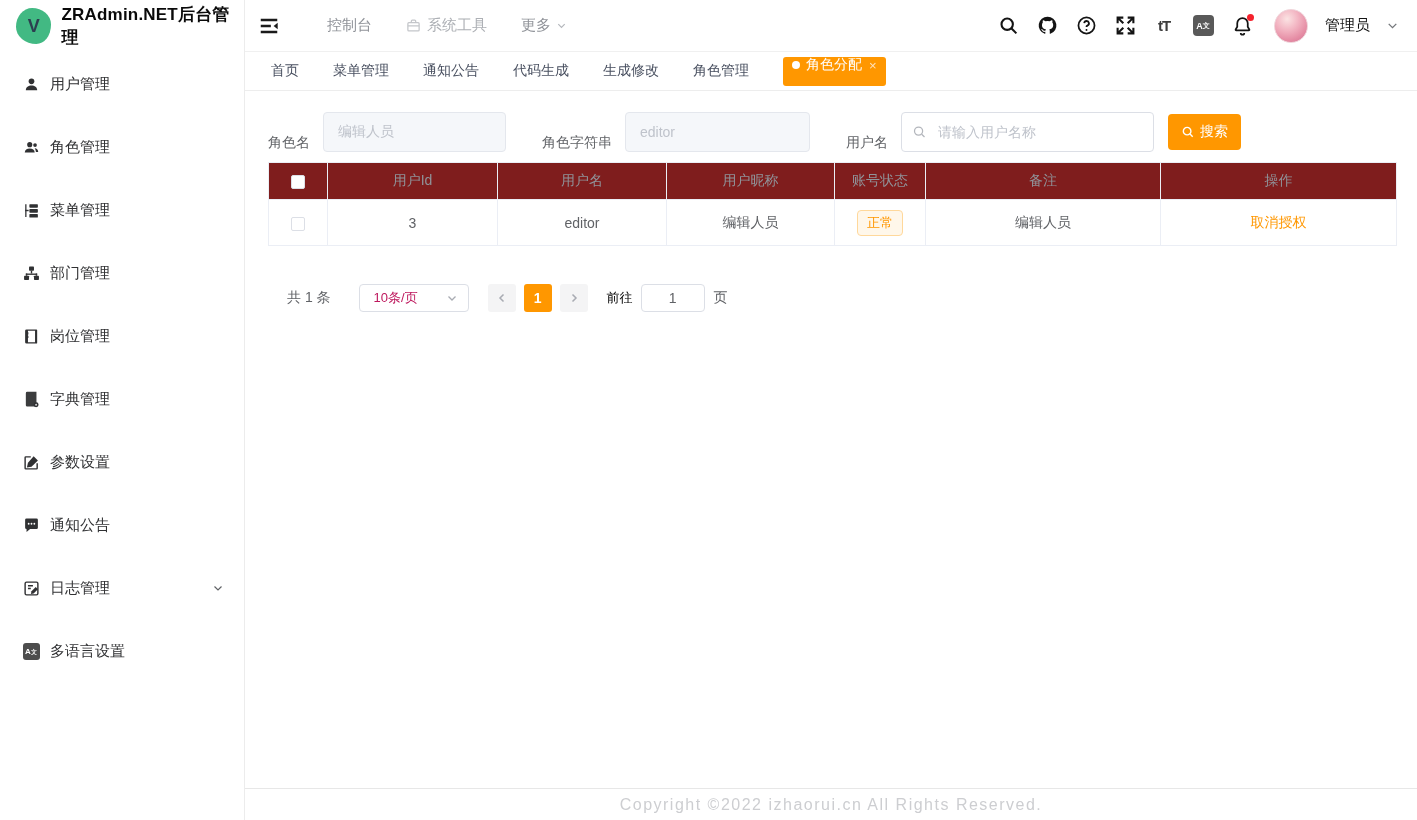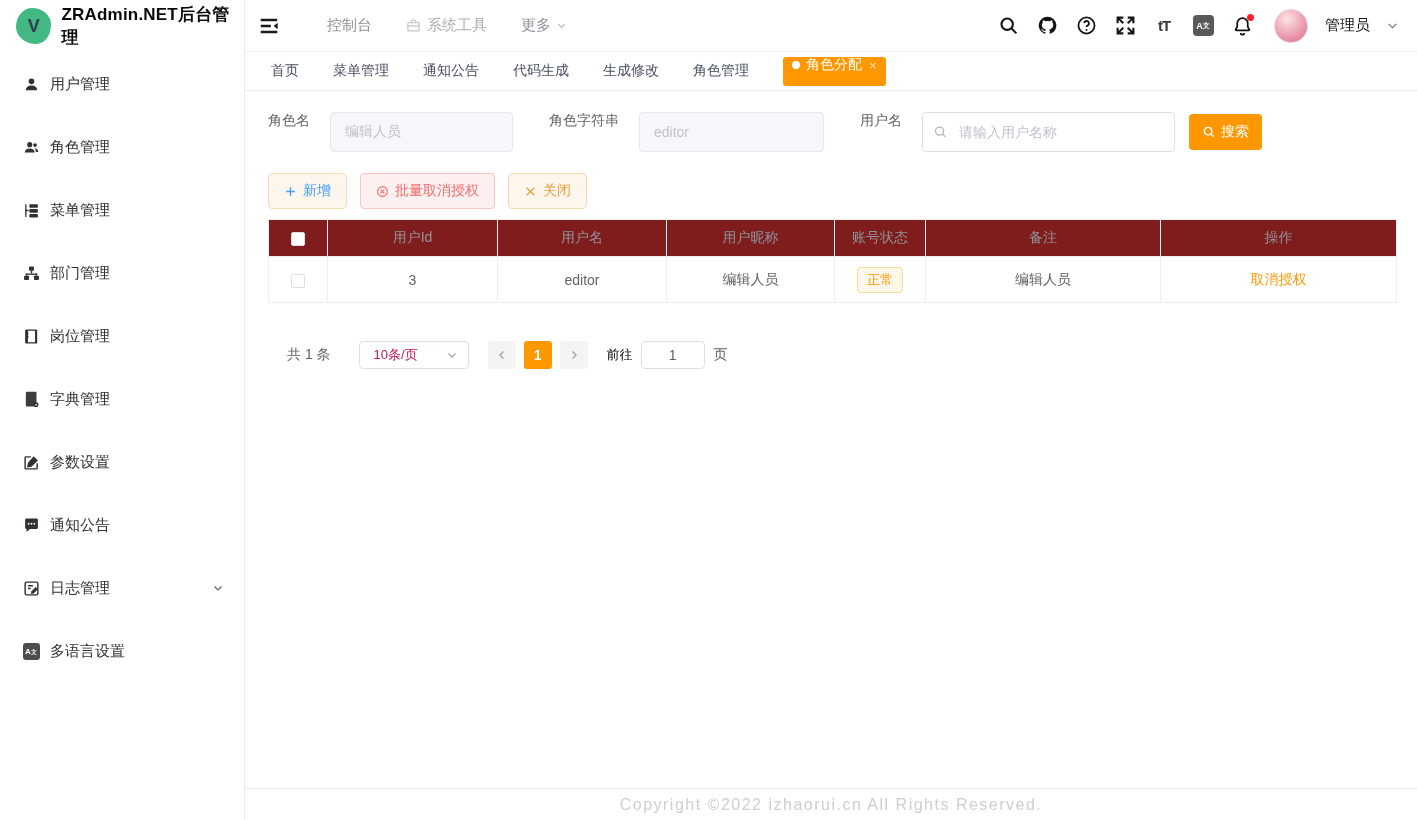--- a/index.html
+++ b/index.html
@@ -67,21 +67,21 @@
   .tag { font-size:14px; color:#495060; cursor:pointer; white-space:nowrap; }
   .tag.active { background:#ff9700; color:#fff; height:29px; display:flex; align-items:center;
                 padding:0 9px 12px 9px; border-radius:3px; gap:6px; }
   .tag-dot { width:8px; height:8px; border-radius:50%; background:#fff; }
   .tag-close { font-size:13px; color:#ffe2bd; margin-left:1px; }
 
   
   .content { flex:1; padding:21px 21px 0 23px; }
 
   .filter-row { display:flex; align-items:center; }
-  .f-group { display:flex; align-items:flex-start; margin-right:36px;gap:7px; }
+  .f-group { display:flex; align-items:flex-end; margin-right:36px; }
   .f-label { font-size:14px; color:#606266; margin-right:13px; white-space:nowrap; }
   .f-input { height:40px; border:1px solid #e4e7ed; border-radius:4px; background:#f5f7fa;
              color:#bfc3cb; font-size:14px; padding:0 14px; outline:none;
              font-family:"Liberation Sans","DejaVu Sans",sans-serif; }
   .f-input.w1 { width:183px; }
   .f-input.w2 { width:185px; }
   .f-input-wrap { position:relative; }
   .f-input.live { background:#fff; border-color:#dcdfe6; width:253px; padding-left:36px; color:#606266; }
   .f-input.live::placeholder { color:#bfc3cb; }
   .f-search-ico { position:absolute; left:11px; top:50%; transform:translateY(-50%); color:#b3b6bc; display:flex; }
@@ -390,41 +390,20 @@
         </div>
         <button class="search-btn">
           <svg viewBox="0 0 24 24" fill="none" stroke="currentColor" stroke-width="2.4">
               <circle cx="10.5" cy="10.5" r="6.5"></circle>
               <path d="M15.5 15.5L20 20"></path>
             </svg>
           <span>搜索</span>
         </button>
       </div>
 
-      <div class="action-row">
-        <button class="a-btn add">
-          <svg viewBox="0 0 24 24" fill="none" stroke="currentColor" stroke-width="2.6">
-              <path d="M12 4v16M4 12h16"></path>
-            </svg>
-          <span>新增</span>
-        </button>
-        <button class="a-btn danger">
-          <svg viewBox="0 0 24 24" fill="none" stroke="currentColor" stroke-width="2">
-              <circle cx="12" cy="12" r="9"></circle>
-              <path d="M8.5 8.5l7 7M15.5 8.5l-7 7"></path>
-            </svg>
-          <span>批量取消授权</span>
-        </button>
-        <button class="a-btn warn">
-          <svg viewBox="0 0 24 24" fill="none" stroke="currentColor" stroke-width="2.6">
-              <path d="M5 5l14 14M19 5L5 19"></path>
-            </svg>
-          <span>关闭</span>
-        </button>
-      </div>
 
       <div class="tbl-wrap">
         <table>
           <colgroup>
             <col style="width:59px">
               <col style="width:170px">
               <col style="width:169px">
             <col style="width:168px">
               <col style="width:91px">
               <col style="width:235px">

